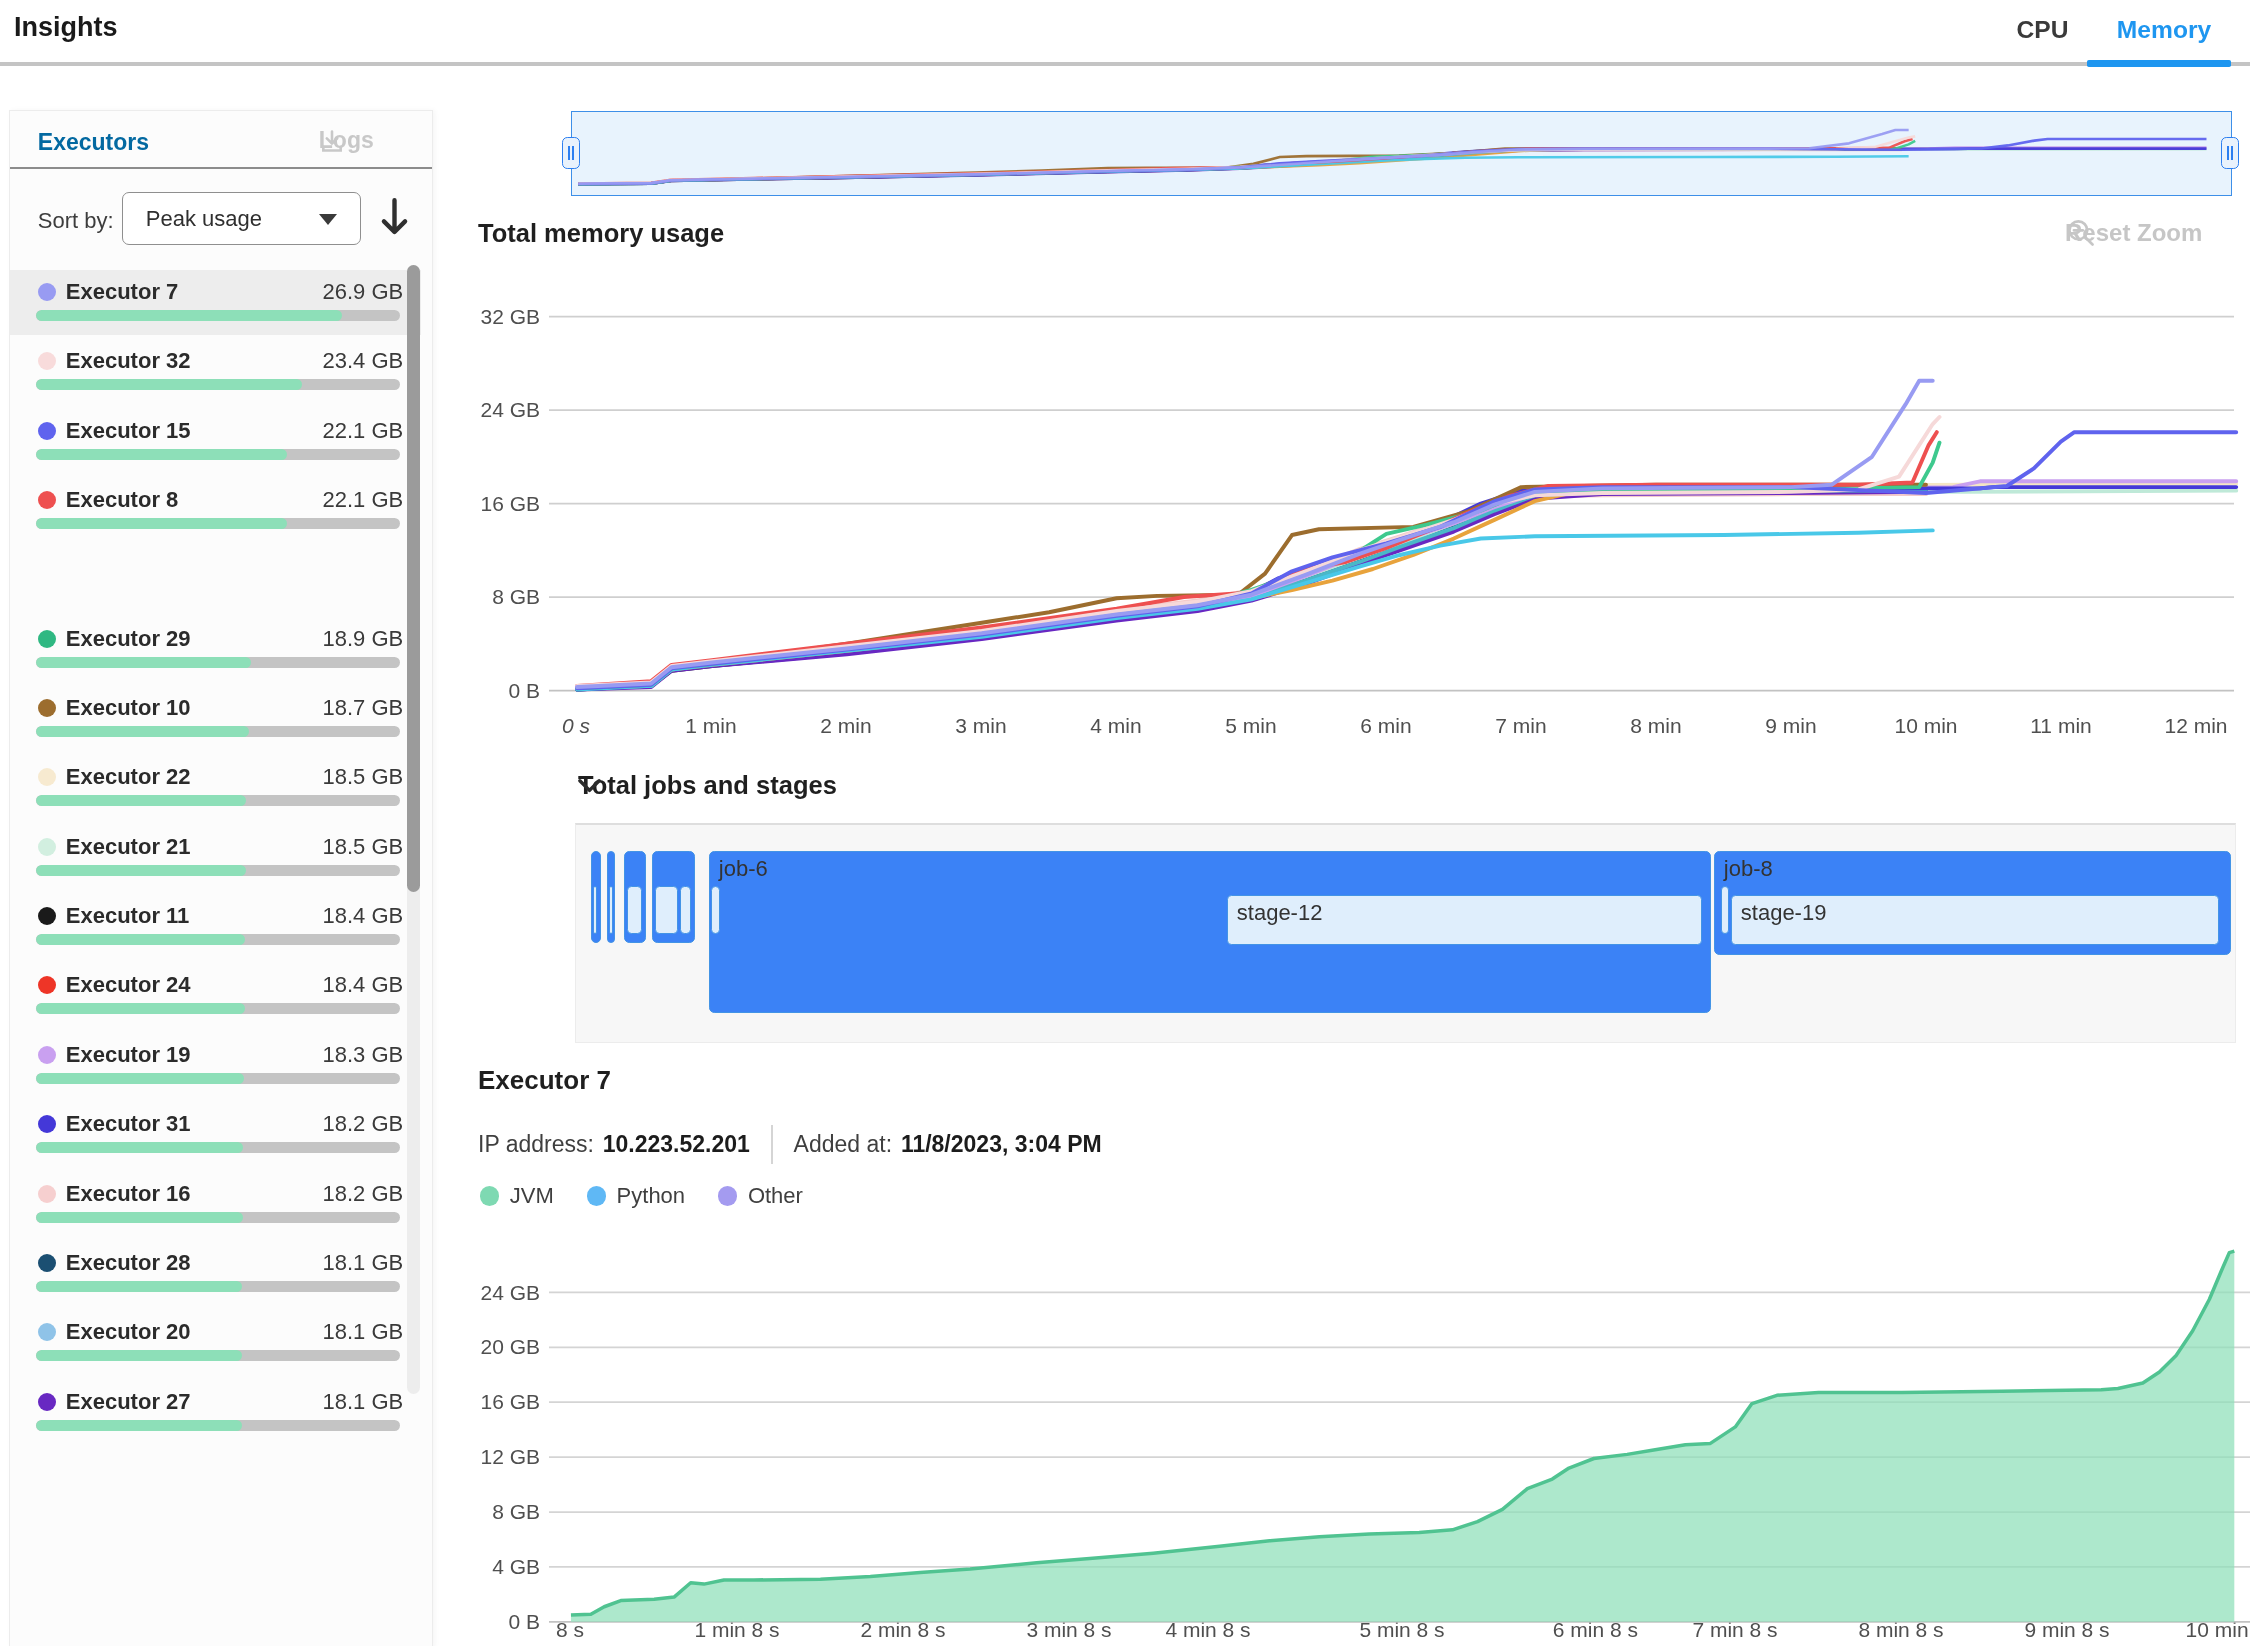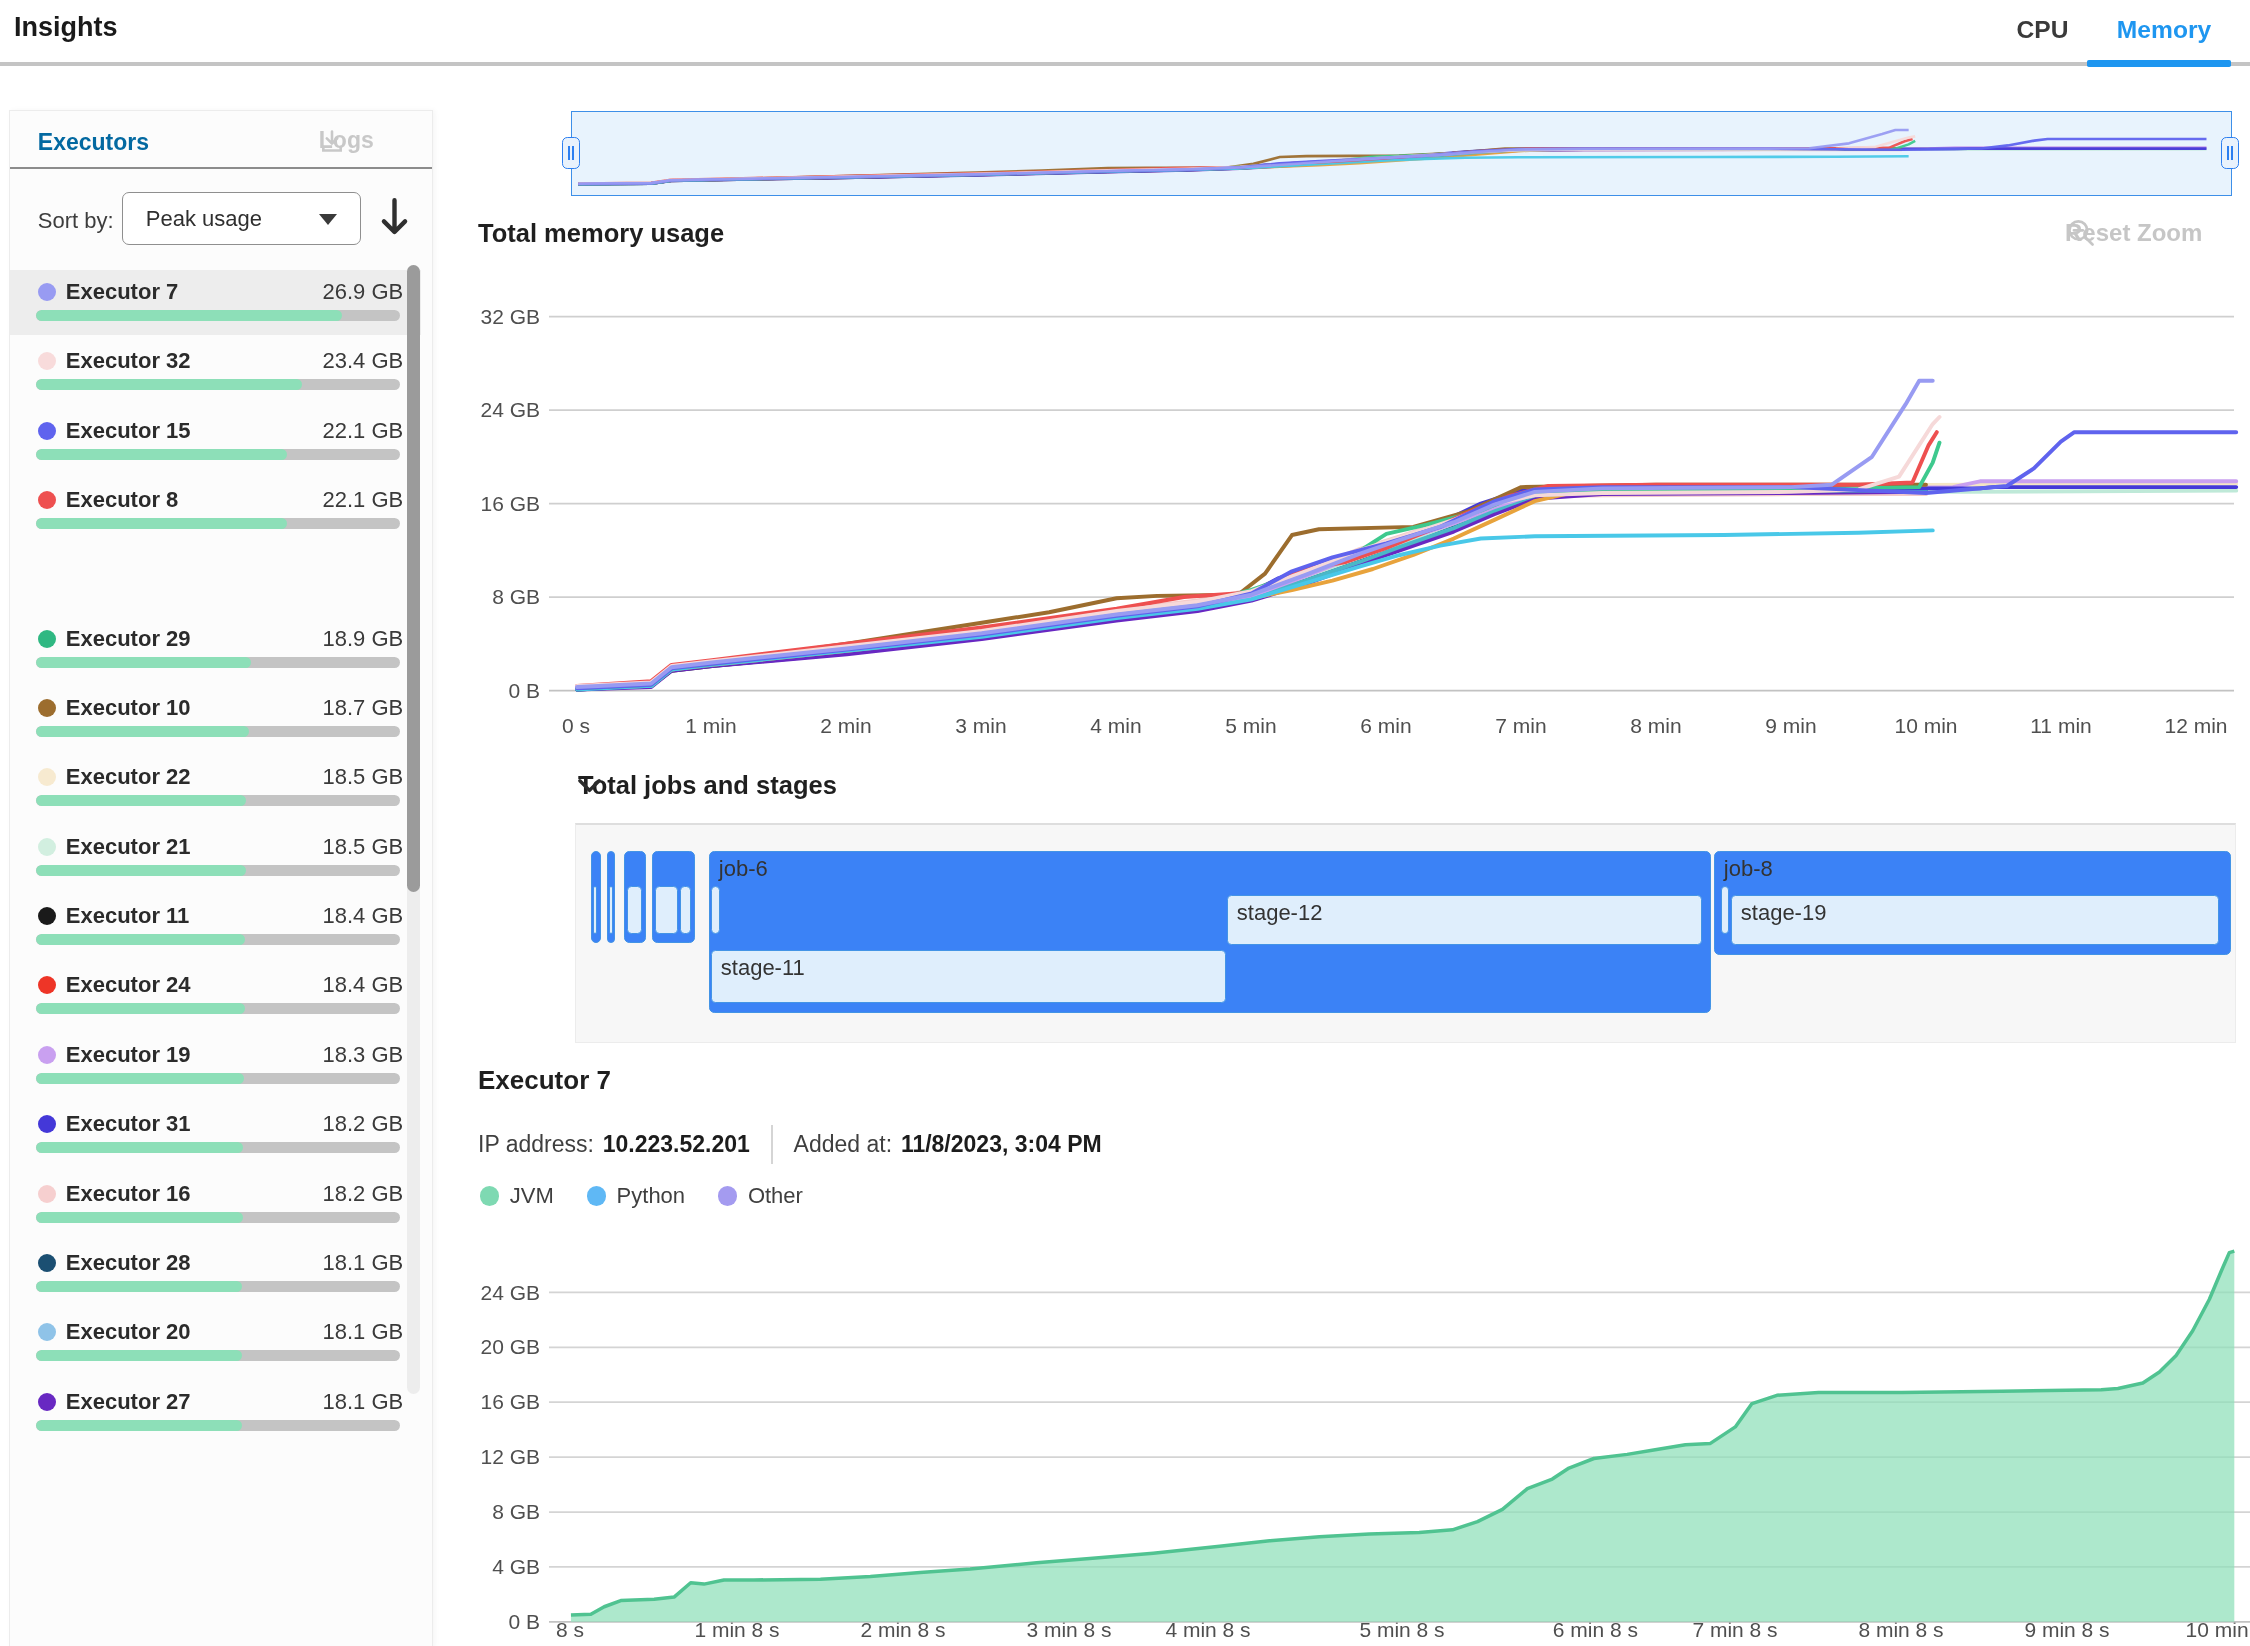--- a/index.html
+++ b/index.html
@@ -265,21 +265,21 @@
   <span>Reset Zoom</span>
 </div>
 <div id="main-ylabels">
     <div class="axis-label ylab" style="left: 430px; top: 678px;">0 B</div>
     <div class="axis-label ylab" style="left: 430px; top: 584px;">8 GB</div>
     <div class="axis-label ylab" style="left: 430px; top: 491px;">16 GB</div>
     <div class="axis-label ylab" style="left: 430px; top: 397px;">24 GB</div>
     <div class="axis-label ylab" style="left: 430px; top: 304px;">32 GB</div>
   </div>
 <div id="main-xlabels">
-    <div class="axis-label xlab" style="left: 506px; top: 713px;">0 s</div>
+    <div class="axis-label xlab" style="left: 506px; top: 713px; font-style: italic;">0 s</div>
     <div class="axis-label xlab" style="left: 641px; top: 713px;">1 min</div>
     <div class="axis-label xlab" style="left: 776px; top: 713px;">2 min</div>
     <div class="axis-label xlab" style="left: 911px; top: 713px;">3 min</div>
     <div class="axis-label xlab" style="left: 1046px; top: 713px;">4 min</div>
     <div class="axis-label xlab" style="left: 1181px; top: 713px; text-align: center;">5 min</div>
     <div class="axis-label xlab" style="left: 1316px; top: 713px;">6 min</div>
     <div class="axis-label xlab" style="left: 1451px; top: 713px;">7 min</div>
     <div class="axis-label xlab" style="left: 1586px; top: 713px;">8 min</div>
     <div class="axis-label xlab" style="left: 1721px; top: 713px;">9 min</div>
     <div class="axis-label xlab" style="left: 1856px; top: 713px;">10 min</div>
@@ -337,23 +337,20 @@
     <div class="gstage" style="left: 79px; width: 23px; top: 61px; height: 48px;"></div>
     <div class="gstage" style="left: 104px; width: 10.8px; top: 61px; height: 48px;"></div>
     <div class="gstage" style="left: 135px; width: 9.4px; top: 61px; height: 48px;"></div>
     <div class="gstage" style="left: 1145px; width: 8px; top: 61px; height: 48px;"></div>
     <div class="gstage" style="left: 651px; width: 475px; top: 70px; height: 50px;">
       <div class="glabel">stage-12</div>
     </div>
     <div class="gstage" style="left: 1155px; width: 488px; top: 70px; height: 50px;">
       <div class="glabel">stage-19</div>
     </div>
-    <div class="gstage" style="left: 135px; width: 515px; top: 125px; height: 53px;">
-      <div class="glabel">stage-11</div>
-    </div>
   </div>
 
 <div class="detail-title">Executor 7</div>
 <div class="detail-info">
   <span>IP address:</span>
   <b>10.223.52.201</b>
   <span class="vsep"></span>
   <span>Added at:</span>
   <b>11/8/2023, 3:04 PM</b>
 </div>

